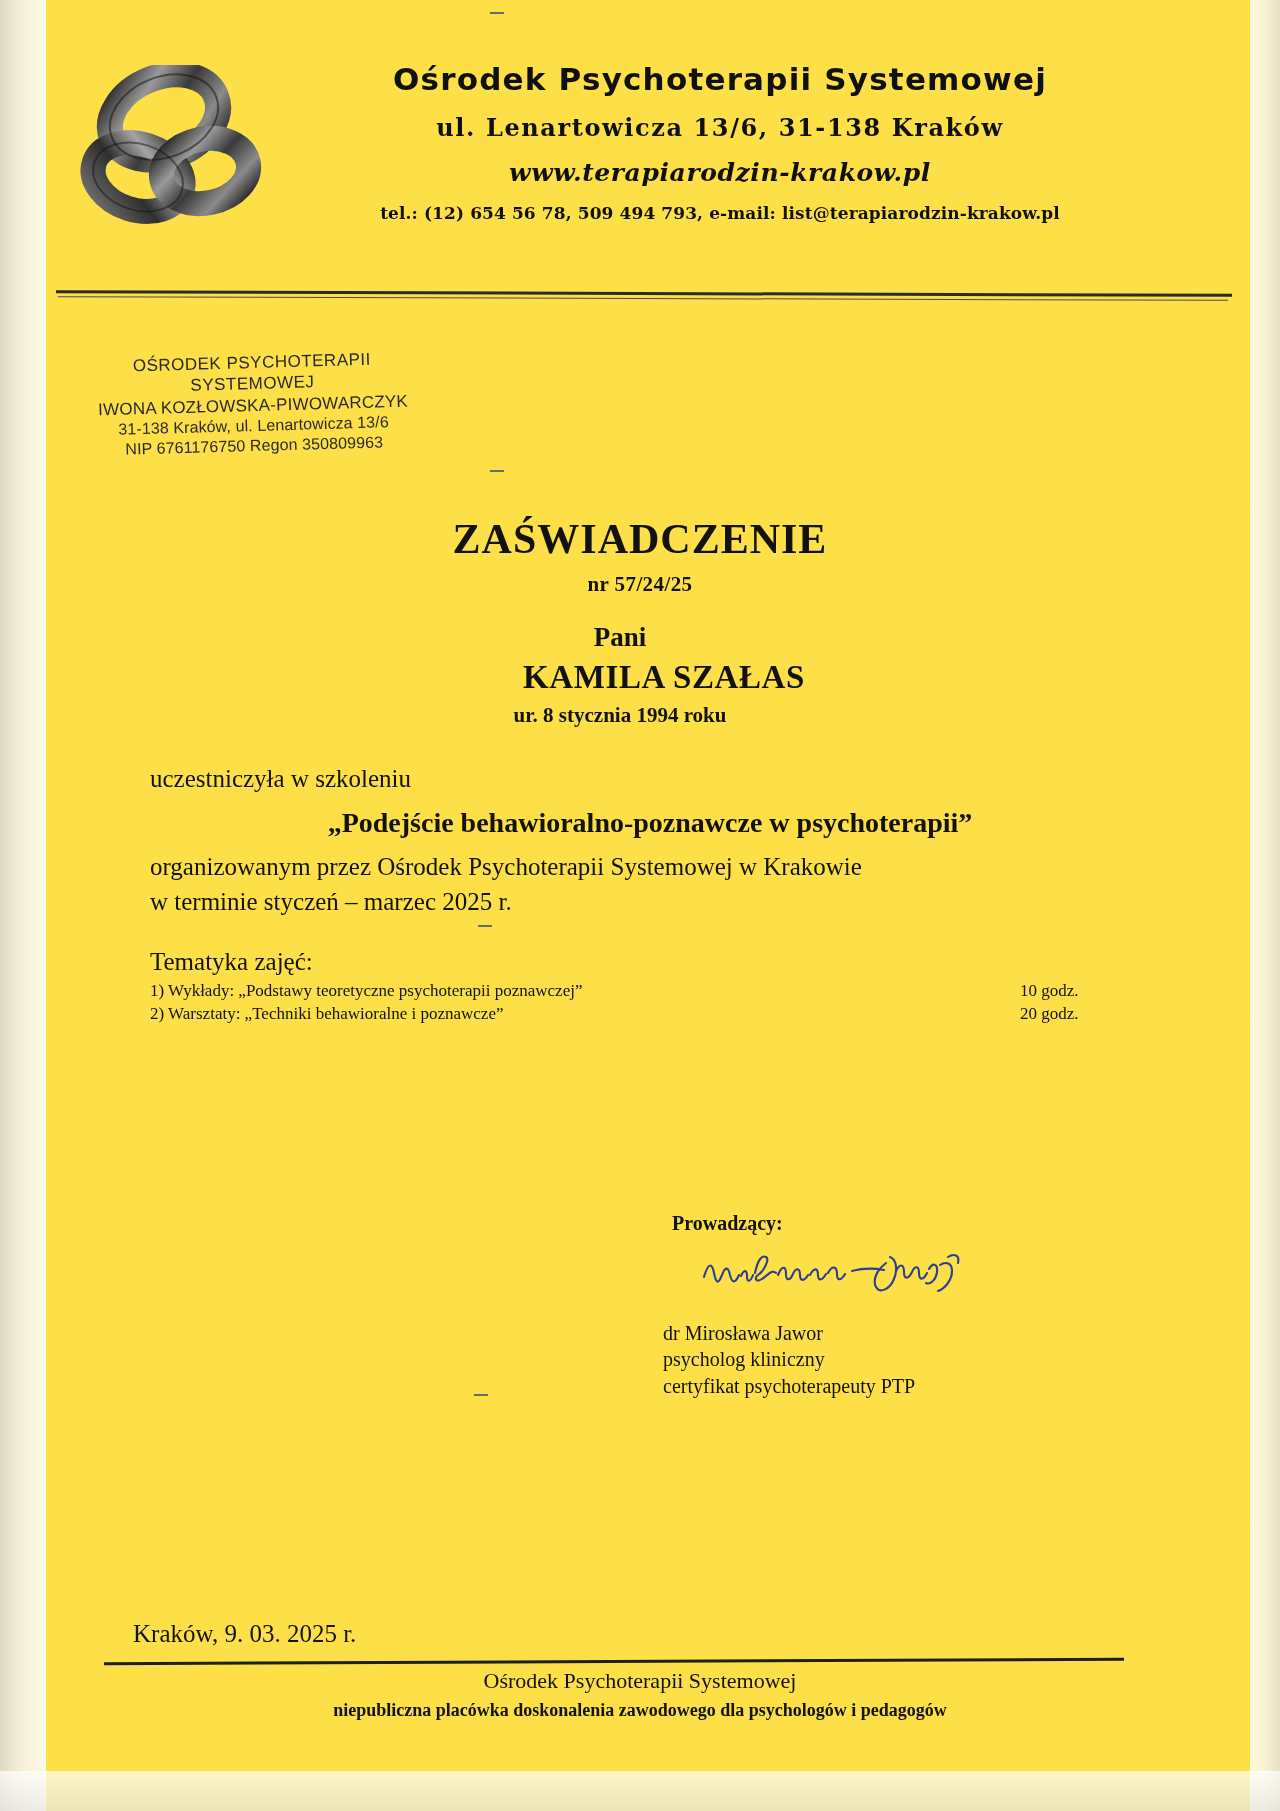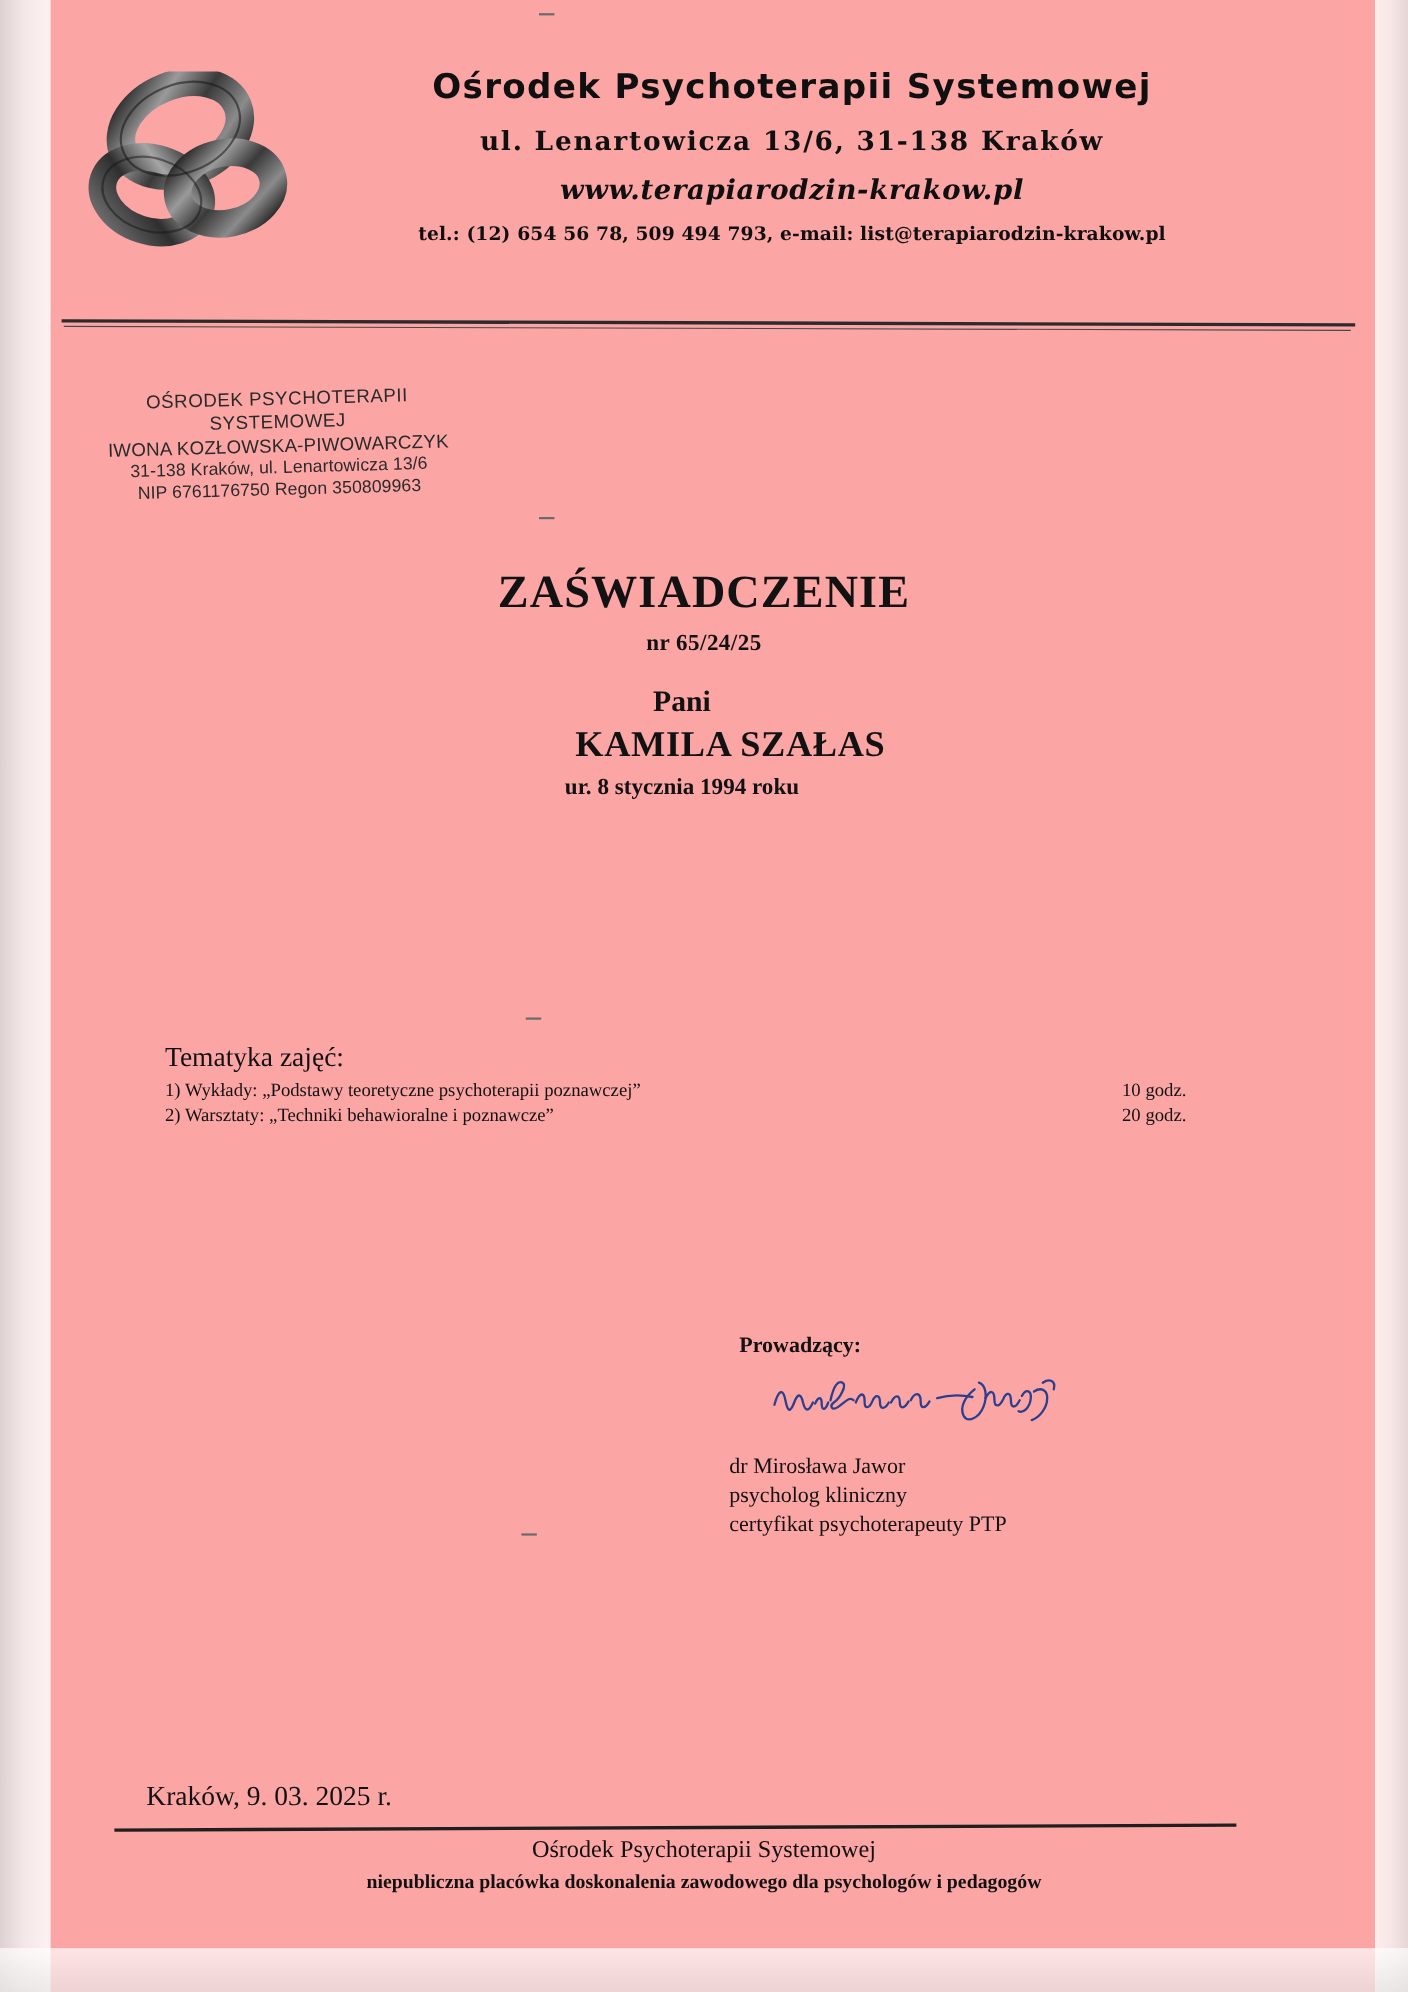--- a/index.html
+++ b/index.html
@@ -4,21 +4,21 @@
 <style>
   html, body {
     margin: 0;
     padding: 0;
     background: #ffffff;
   }
   .page {
     position: relative;
     width: 1280px;
     height: 1811px;
-    background: #fca5a5;
+    background: #fde047;
     overflow: hidden;
     font-family: "Liberation Serif", serif;
     color: #121212;
   }
 
   
   .scan-edge-left {
     position: absolute;
     left: 0; top: 0;
     width: 46px; height: 1811px;
@@ -364,26 +364,32 @@
 
   <div class="stamp">
     <div class="l1">OŚRODEK PSYCHOTERAPII</div>
     <div class="l2">SYSTEMOWEJ</div>
     <div class="l3">IWONA KOZŁOWSKA-PIWOWARCZYK</div>
     <div class="l4">31-138 Kraków, ul. Lenartowicza 13/6</div>
     <div class="l5">NIP 6761176750 Regon 350809963</div>
   </div>
 
   <div class="title">ZAŚWIADCZENIE</div>
-  <div class="title-nr">nr  65/24/25</div>
+  <div class="title-nr">nr  57/24/25</div>
 
   <div class="rec-pani">Pani</div>
   <div class="rec-name">KAMILA SZAŁAS</div>
   <div class="rec-born">ur. 8 stycznia 1994 roku</div>
 
+  <div class="body-block">
+    <div class="b-part">uczestniczyła w szkoleniu</div>
+    <div class="b-course">„Podejście behawioralno-poznawcze w psychoterapii”</div>
+    <div class="b-org">organizowanym przez Ośrodek Psychoterapii Systemowej w Krakowie</div>
+    <div class="b-term">w terminie styczeń – marzec 2025 r.</div>
+  </div>
 
   <div class="topics-head">Tematyka zajęć:</div>
 
   <div class="topics">
     <div class="topic-row">
       <span class="t-text">1) Wykłady: „Podstawy teoretyczne psychoterapii poznawczej”</span>
       <span class="t-hours">10 godz.</span>
     </div>
     <div class="topic-row">
       <span class="t-text">2) Warsztaty: „Techniki behawioralne i poznawcze”</span>

